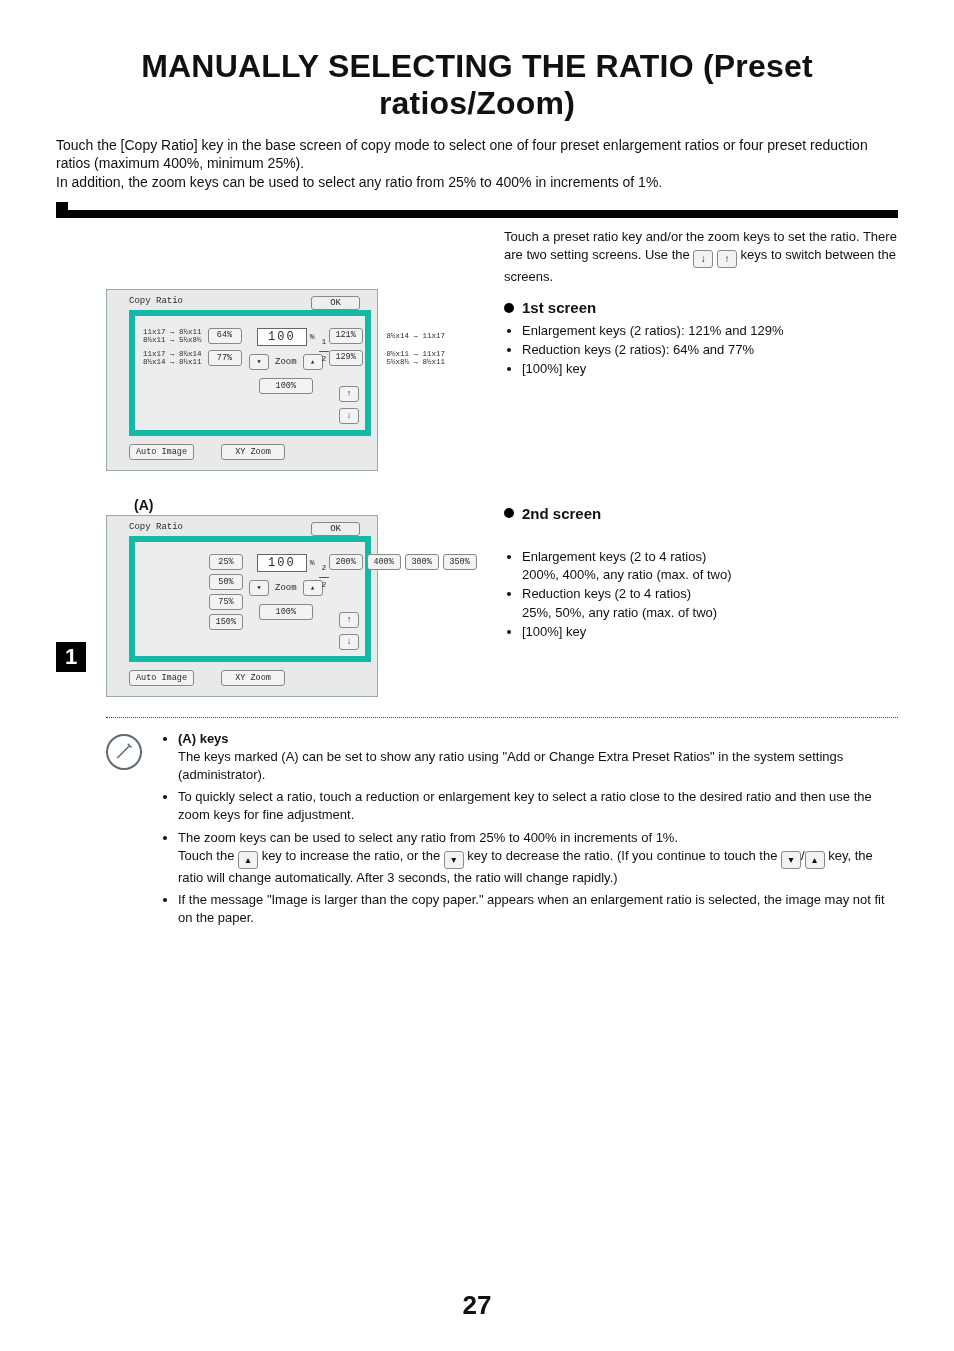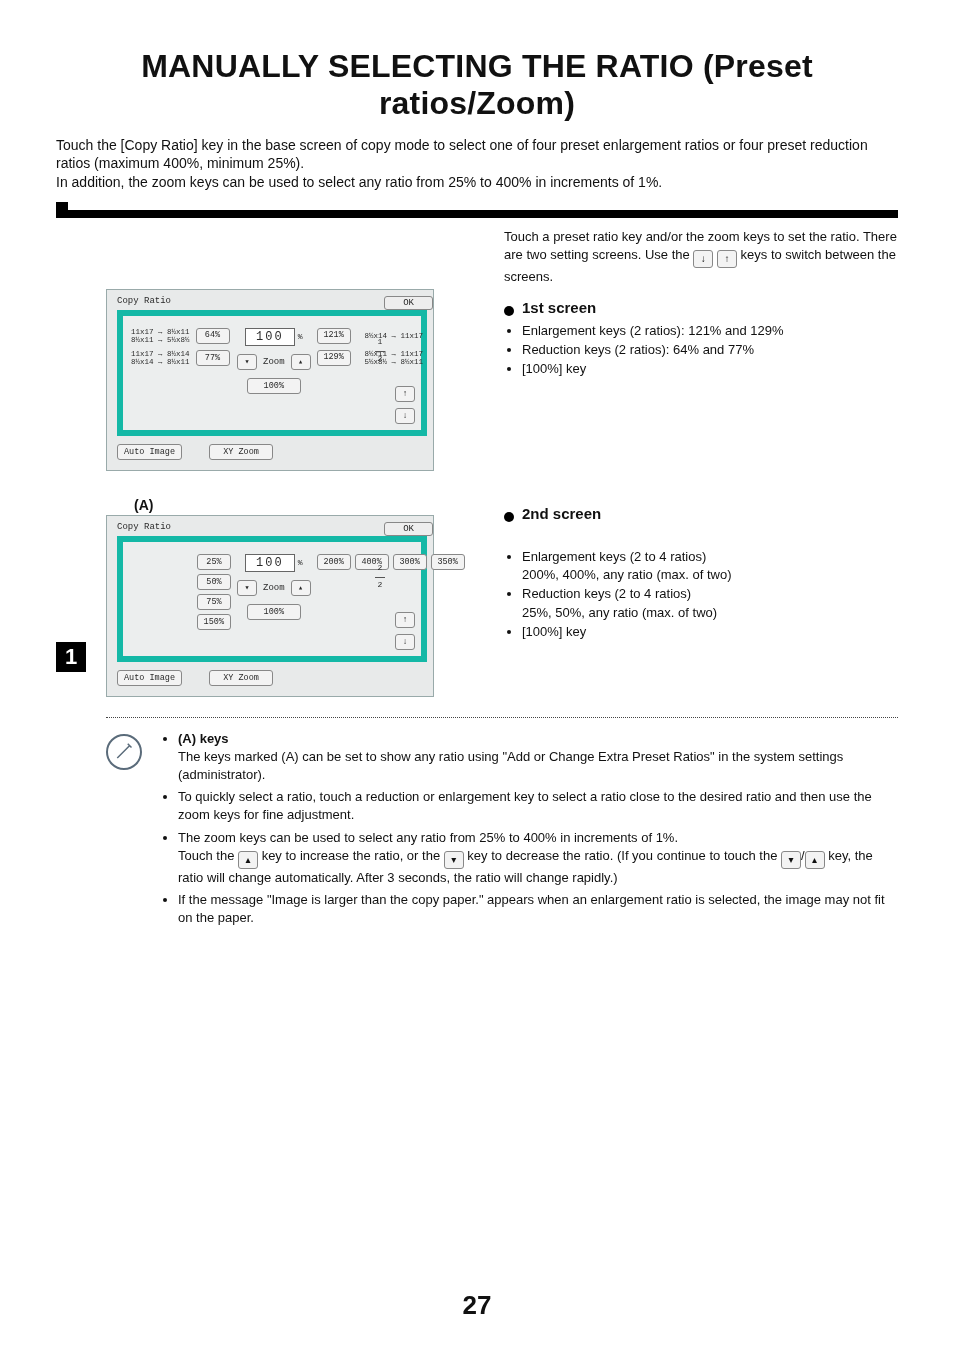--- a/index.html
+++ b/index.html
@@ -93,21 +93,21 @@
     margin: 2px 0 6px 0;
   }
   .para {
     font-size: 13px;
     line-height: 1.35;
     margin: 0 0 14px 0;
   }
 
   .sub-head {
     display:flex;
-    align-items:flex-end;
+    align-items:center;
     gap:8px;
     font-weight:800;
     font-size:15px;
     margin: 8px 0 6px 0;
   }
   .sub-head .dot {
     width:10px; height:10px; background:#000; border-radius:50%;
     display:inline-block;
   }
   ul.bullets {
@@ -120,37 +120,37 @@
     line-height: 1.45;
   }
   .indent {
     font-size: 13px;
     line-height:1.45;
     margin-left: 18px;
   }
 
   
   .panel {
-    width: 328px;
+    width: 272px;
     border: 1px solid #9aa;
     background: #e8eaea;
-    padding: 6px 6px 10px 10px;
+    padding: 6px 6px 10px 22px;
     font-family: "Courier New", monospace;
     font-size: 9px;
     color: #2a2a2a;
     position: relative;
     box-sizing: border-box;
   }
   .panel .panel-title {
     font-size: 9px;
     margin-bottom: 4px;
   }
   .panel .ok-btn {
     position:absolute;
-    right:0;
+    right:17px;
     top:6px;
     border:1px solid #888;
     border-radius:3px;
     padding:1px 18px;
     font-size:9px;
     background:#eee;
   }
   .panel-inner {
     border:6px solid #14b8a6;
     background:#eceeee;
@@ -186,21 +186,21 @@
     line-height:1.1;
   }
   .klabels-left .row { display:flex; align-items:center; gap:6px; white-space:nowrap; }
   .klabels-right {
     display:flex;
     flex-direction:column;
     gap:6px;
     font-size:7.5px;
     line-height:1.1;
   }
-  .klabels-right .row { display:flex; align-items:center; gap:14px; white-space:nowrap; }
+  .klabels-right .row { display:flex; align-items:center; gap:24px; white-space:nowrap; }
   .center-col {
     display:flex;
     flex-direction:column;
     align-items:center;
     gap:8px;
   }
   .ratio-display {
     display:flex;
     align-items:center;
     gap:3px;

